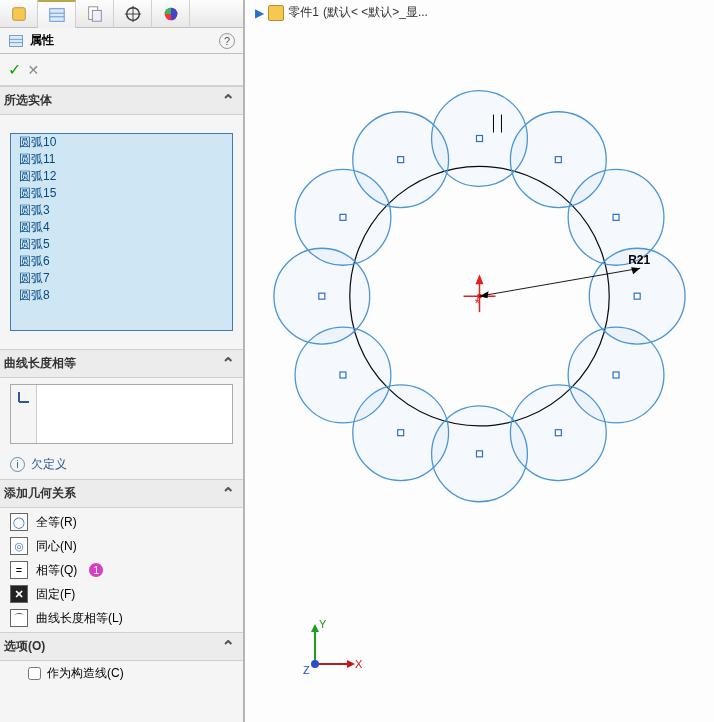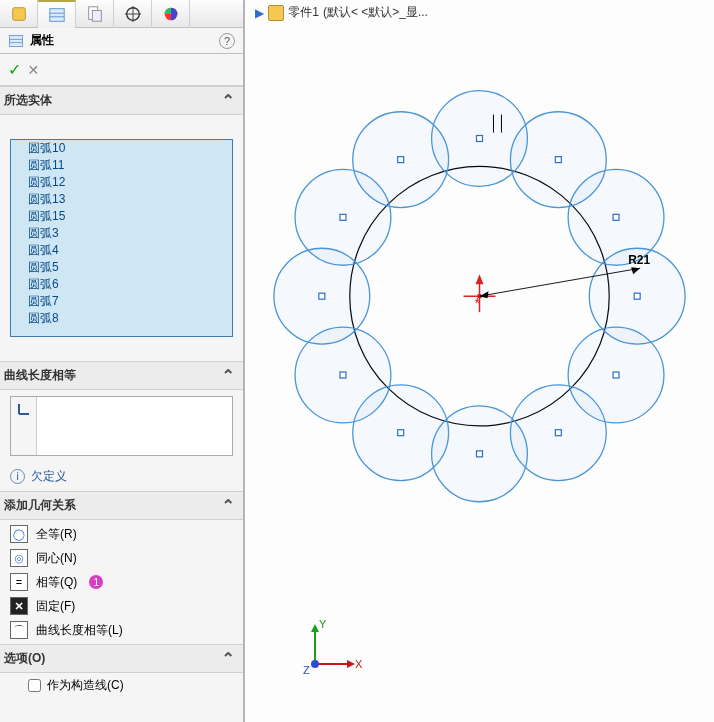--- a/index.html
+++ b/index.html
@@ -70,26 +70,25 @@
     font-weight: bold;
     color: #333;
     border-top: 1px solid #d0d0d0;
     border-bottom: 1px solid #d0d0d0;
     display:flex;
     justify-content:space-between;
     align-items:center;
   }
   .chev { color:#555; font-size:16px; cursor:pointer; padding:0 4px;}
   .list-box {
-    margin: 24px 10px;
+    margin: 18px 10px;
     background: #cfe6f5;
     border: 1px solid #3d7bb3;
     height: 198px;
     overflow:auto;
-    padding-left:9px;
   }
   .list-box .item {
     padding: 1px 8px;
     color: #064a84;
     font-size: 12px;
     line-height: 15px;
     cursor:pointer;
   }
   .rel-box {
     margin: 6px 10px;
@@ -198,21 +197,20 @@
 
   <div class="scroll-area">
     <div class="section-title">
       <span>所选实体</span>
       <span class="chev">⌃</span>
     </div>
     <div class="list-box" id="sel-list">
         <div class="item">圆弧10</div>
         <div class="item">圆弧11</div>
         <div class="item">圆弧12</div>
-        <div class="item">圆弧13</div>
         <div class="item">圆弧15</div>
         <div class="item">圆弧3</div>
         <div class="item">圆弧4</div>
         <div class="item">圆弧5</div>
         <div class="item">圆弧6</div>
         <div class="item">圆弧7</div>
         <div class="item">圆弧8</div>
       </div>
 
     <div class="section-title">

